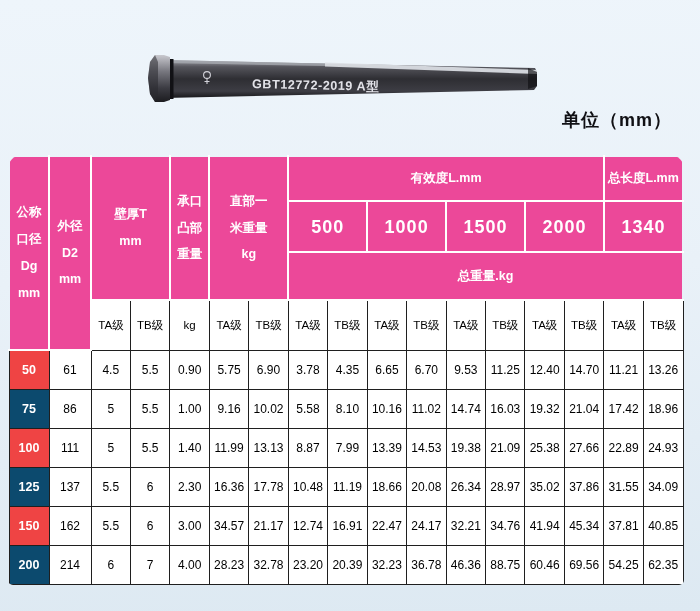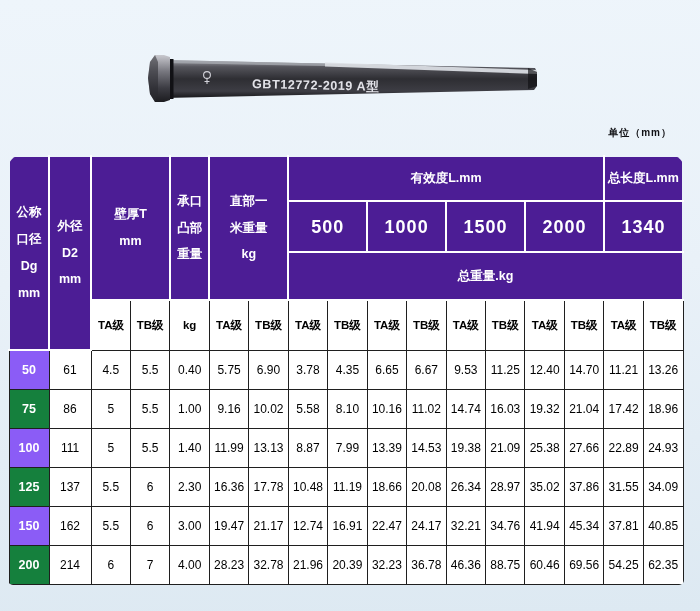--- a/index.html
+++ b/index.html
@@ -3,51 +3,51 @@
 <meta charset="utf-8">
 <style>
   html,body{margin:0;padding:0;}
   body{
     width:700px;height:611px;overflow:hidden;position:relative;
     font-family:"Liberation Sans","DejaVu Sans",sans-serif;
     background:linear-gradient(178deg,#eef5fb 0%,#e9f1f8 45%,#dde9f2 100%);
   }
   .pipe-svg{position:absolute;left:130px;top:28px;width:430px;height:92px;}
   .unit-label{
-    position:absolute;left:0;top:126px;width:672px;text-align:right;
-    font-size:10px;color:#101014;letter-spacing:1px;font-weight:bold;
+    position:absolute;left:0;top:108px;width:672px;text-align:right;
+    font-size:18px;color:#101014;letter-spacing:1px;font-weight:bold;
   }
   .table-wrap{
     position:absolute;left:8px;top:155px;width:676px;
     border-radius:14px 14px 5px 5px;overflow:hidden;
   }
   table{border-collapse:collapse;table-layout:fixed;width:676px;}
   th,td{padding:0;margin:0;text-align:center;vertical-align:middle;overflow:hidden;}
   th.bh{
-    background:#4c1d95;color:#ffffff;border:2.5px solid #ffffff;
+    background:#ec4899;color:#ffffff;border:2.5px solid #ffffff;
     font-size:12.5px;font-weight:bold;white-space:pre-line;line-height:2.15;
   }
   tr.h1 th{height:43px;}
   tr.h2 th{height:49px;font-size:18px;letter-spacing:1px;line-height:1;}
   tr.h3 th{height:46px;line-height:1;}
   tr.h4{height:50px;}
   th.c1{border-left-color:transparent;}
   tr.h1 th{border-top-color:transparent;}
   tr.h1 th:last-child,tr.h2 th:last-child,tr.h3 th:last-child{border-right-color:transparent;}
   td.sub{
     background:#ffffff;color:#000;border:1px solid #1f1f1f;
-    font-size:11.5px;font-weight:bold;
+    font-size:11.5px;font-weight:normal;
   }
   tbody td{
     height:38px;background:#ffffff;color:#000;border:1px solid #1f1f1f;
     font-size:12px;
   }
   tbody td.dg{font-weight:bold;font-size:12.5px;}
-  tbody td.dg.red{background:#8b5cf6;color:#ffffff;}
-  tbody td.dg.gray{background:#15803d;color:#ffffff;}
+  tbody td.dg.red{background:#ef4444;color:#ffffff;}
+  tbody td.dg.gray{background:#0c4a6e;color:#ffffff;}
 </style>
 </head>
 <body>
 
 <svg class="pipe-svg" viewBox="0 0 430 92" xmlns="http://www.w3.org/2000/svg">
   <defs>
     <linearGradient id="barrelGrad" x1="0" y1="0" x2="0" y2="1">
       <stop offset="0" stop-color="#9a9aa2"></stop>
       <stop offset="0.18" stop-color="#55555c"></stop>
       <stop offset="0.5" stop-color="#2e2e33"></stop>
@@ -147,27 +147,27 @@
           <td class="sub">TA级</td>
           <td class="sub">TB级</td>
         </tr>
     </thead>
     <tbody>
         <tr>
           <td class="dg red">50</td>
           <td>61</td>
           <td>4.5</td>
           <td>5.5</td>
-          <td>0.40</td>
+          <td>0.90</td>
           <td>5.75</td>
           <td>6.90</td>
           <td>3.78</td>
           <td>4.35</td>
           <td>6.65</td>
-          <td>6.67</td>
+          <td>6.70</td>
           <td>9.53</td>
           <td>11.25</td>
           <td>12.40</td>
           <td>14.70</td>
           <td>11.21</td>
           <td>13.26</td>
         </tr>
         <tr>
           <td class="dg gray">75</td>
           <td>86</td>
@@ -224,42 +224,42 @@
           <td>37.86</td>
           <td>31.55</td>
           <td>34.09</td>
         </tr>
         <tr>
           <td class="dg red">150</td>
           <td>162</td>
           <td>5.5</td>
           <td>6</td>
           <td>3.00</td>
-          <td>19.47</td>
+          <td>34.57</td>
           <td>21.17</td>
           <td>12.74</td>
           <td>16.91</td>
           <td>22.47</td>
           <td>24.17</td>
           <td>32.21</td>
           <td>34.76</td>
           <td>41.94</td>
           <td>45.34</td>
           <td>37.81</td>
           <td>40.85</td>
         </tr>
         <tr>
           <td class="dg gray">200</td>
           <td>214</td>
           <td>6</td>
           <td>7</td>
           <td>4.00</td>
           <td>28.23</td>
           <td>32.78</td>
-          <td>21.96</td>
+          <td>23.20</td>
           <td>20.39</td>
           <td>32.23</td>
           <td>36.78</td>
           <td>46.36</td>
           <td>88.75</td>
           <td>60.46</td>
           <td>69.56</td>
           <td>54.25</td>
           <td>62.35</td>
         </tr>

